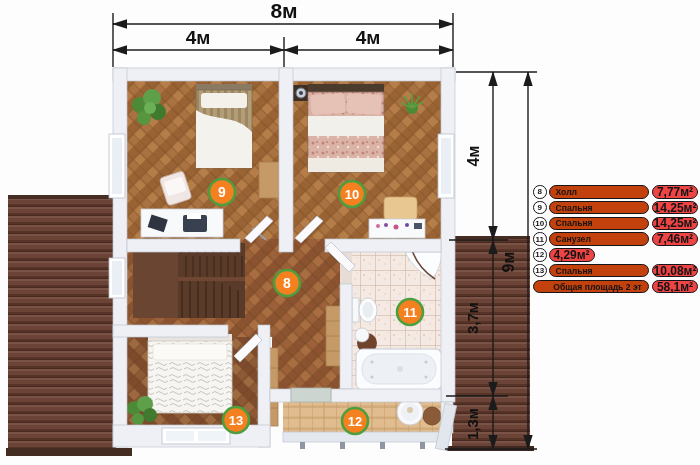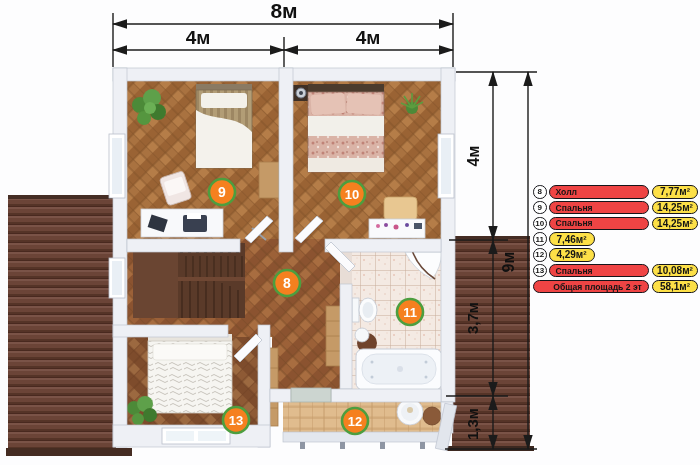--- a/index.html
+++ b/index.html
@@ -10,25 +10,25 @@
   .stage svg{position:absolute;left:0;top:0;}
   .dim-text{font-weight:bold;fill:#111;}
   .badge-text{font-weight:bold;fill:#ffffff;text-anchor:middle;}
   
   .legend{position:absolute;left:533px;top:185px;width:165px;}
   .legend-title{text-align:center;font-size:10.5px;font-weight:bold;margin:0 0 9px 0;white-space:nowrap;}
   .lrow{display:flex;align-items:center;margin-bottom:2.3px;}
   .lnum{flex:0 0 auto;width:11.5px;height:11.5px;border:1.2px solid #15151a;border-radius:50%;
         background:#fff;display:flex;align-items:center;justify-content:center;
         font-size:8px;font-weight:bold;margin-right:2px;}
-  .lpill{flex:1 1 auto;height:11.5px;border:1.2px solid #15151a;border-radius:8px;background:#ef4444;
+  .lpill{flex:1 1 auto;height:11.5px;border:1.2px solid #15151a;border-radius:8px;background:#c2410c;
         display:flex;align-items:center;padding-left:6px;font-size:8.6px;font-weight:bold;
         margin-right:3px;white-space:nowrap;overflow:hidden;}
-  .larea{flex:0 0 auto;width:44px;height:11.5px;border:1.2px solid #15151a;border-radius:8px;background:#fde047;
-        display:flex;align-items:center;justify-content:center;font-size:10px;font-weight:bold;white-space:nowrap;}
+  .larea{flex:0 0 auto;width:44px;height:11.5px;border:1.2px solid #15151a;border-radius:8px;background:#ef4444;
+        display:flex;align-items:center;justify-content:center;font-size:12px;font-weight:bold;white-space:nowrap;}
   .lpill.center{justify-content:center;padding-left:13px;}
 </style>
 </head>
 <body>
 
 <div class="stage">
 
 <svg width="700" height="465" viewBox="0 0 700 465">
   <defs>
     <marker id="ar" viewBox="0 0 10 8" refX="9.3" refY="4" markerWidth="11" markerHeight="9" orient="auto-start-reverse">
@@ -352,20 +352,21 @@
     <div class="lpill">Спальня</div>
     <div class="larea">14,25м²</div>
   </div>
   <div class="lrow">
     <div class="lnum">10</div>
     <div class="lpill">Спальня</div>
     <div class="larea">14,25м²</div>
   </div>
   <div class="lrow">
     <div class="lnum">11</div>
+    <div class="lpill">Санузел</div>
     <div class="larea">7,46м²</div>
   </div>
   <div class="lrow">
     <div class="lnum">12</div>
     <div class="larea">4,29м²</div>
   </div>
   <div class="lrow">
     <div class="lnum">13</div>
     <div class="lpill">Спальня</div>
     <div class="larea">10,08м²</div>

